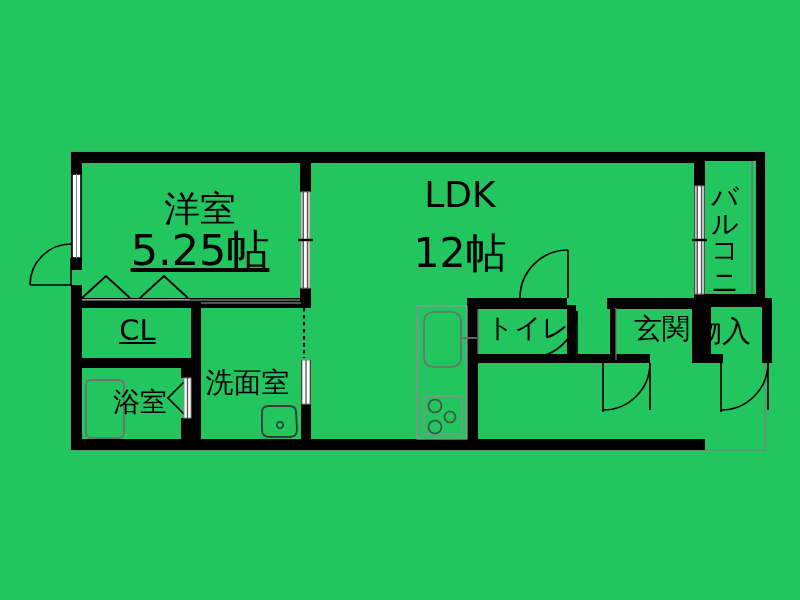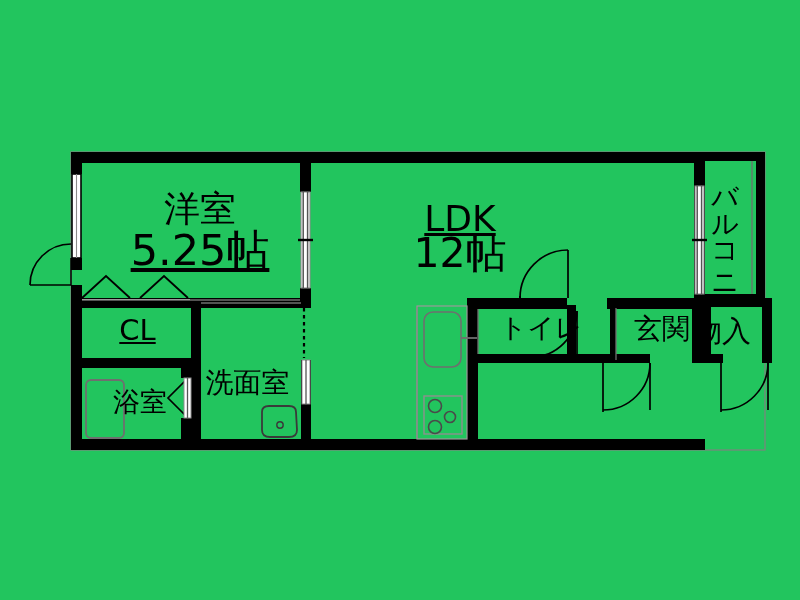--- a/index.html
+++ b/index.html
@@ -47,26 +47,26 @@
     letter-spacing: 0px;
   }
   .room-label.vertical {
     writing-mode: vertical-rl;
     text-orientation: upright;
     white-space: nowrap;
     line-height: 1.0;
   }
   .lbl-yoshitsu-name { left: 100px; top: 190px; width: 200px; font-size: 36px; }
   .lbl-yoshitsu-size { left: 100px; top: 228px; width: 200px; font-size: 43px; text-decoration: underline; }
-  .lbl-ldk-name      { left: 370px; top: 200px; width: 180px; font-size: 36px; text-decoration: underline; }
+  .lbl-ldk-name      { left: 370px; top: 176px; width: 180px; font-size: 36px; }
   .lbl-ldk-size      { left: 370px; top: 232px; width: 180px; font-size: 41px; }
   .lbl-cl            { left:  80px; top: 315px; width: 115px; font-size: 29px; text-decoration: underline; }
   .lbl-yokushitsu    { left:  90px; top: 388px; width: 100px; font-size: 27px; }
   .lbl-senmenshitsu  { left: 190px; top: 368px; width: 115px; font-size: 28px; }
-  .lbl-toilet        { left: 478px; top: 314px; width: 100px; font-size: 27px; padding-left: 13px; }
+  .lbl-toilet        { left: 478px; top: 314px; width: 100px; font-size: 27px; }
   .lbl-genkan        { left: 622px; top: 314px; width:  80px; font-size: 28px; }
   .lbl-monoire       { left: 687px; top: 316px; width:  70px; font-size: 29px; }
   .lbl-balcony       { left: 712px; top: 166px; height: 120px; font-size: 27px; }
 </style>
 </head>
 <body>
 
 <div id="floorplan-root">
 
   <svg id="floorplan-svg" viewBox="0 0 800 600" xmlns="http://www.w3.org/2000/svg">

